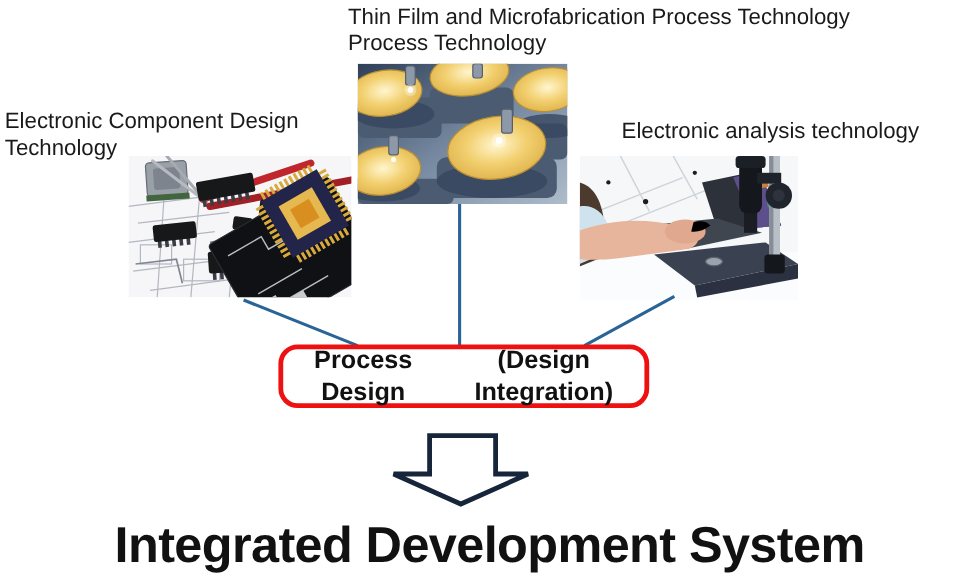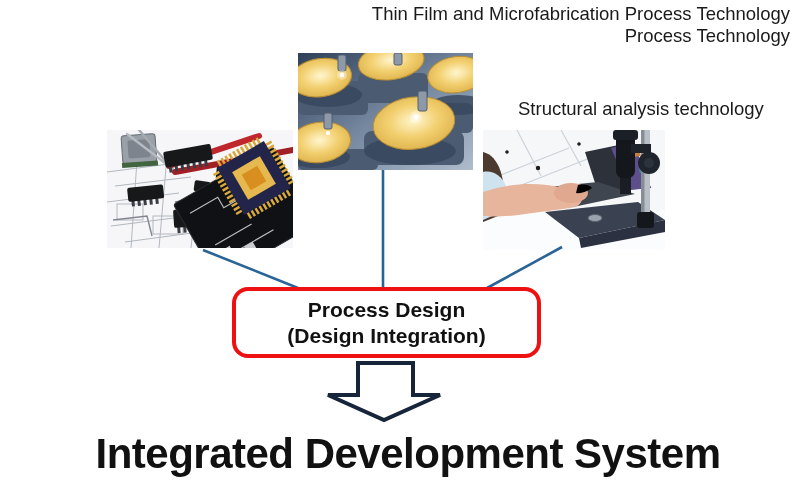--- a/index.html
+++ b/index.html
@@ -7,48 +7,49 @@
     --connector-line:#2a6496;
     --arrow-outline:#16253a;
     --text:#1a1a1a;
   }
   html,body{margin:0;padding:0;background:#fff;}
   .canvas{
     position:relative;width:800px;height:482px;background:#fff;overflow:hidden;
     font-family:"Liberation Sans","DejaVu Sans",sans-serif;color:var(--text);
   }
   .label{position:absolute;font-size:18.5px;line-height:22px;white-space:pre-line;z-index:2;}
-  .label-center{left:290px;top:3px;width:500px;text-align:right;}
+  .label-center{left:290px;top:3px;width:500px;}
   .label-left{left:4px;top:90px;width:292px;}
   .label-right{left:518px;top:98px;width:270px;}
   .photo{position:absolute;z-index:1;overflow:hidden;}
   .photo svg{display:block;width:100%;height:100%;}
   .photo-left{left:107px;top:130px;width:186px;height:118px;}
   .photo-center{left:298px;top:53px;width:175px;height:117px;}
   .photo-right{left:483px;top:130px;width:182px;height:120px;}
   .overlay{position:absolute;left:0;top:0;width:800px;height:482px;z-index:2;pointer-events:none;}
   .process-box{
-    position:absolute;left:232px;top:287px;width:309px;height:71px;box-sizing:border-box;
+    position:absolute;left:232px;top:287px;width:309px;height:53px;box-sizing:border-box;
     border:4px solid var(--box-border);border-radius:16px;background:#fff;z-index:3;
-    display:flex;flex-direction:column;align-items:center;justify-content:center;
+    display:flex;flex-direction:row;align-items:center;justify-content:center;
     font-weight:700;font-size:21px;line-height:26px;text-align:center;color:#111;
   }
   .bottom-title{
     position:absolute;left:0;right:0;top:430px;text-align:center;z-index:2;
     font-size:42px;font-weight:700;color:#111;letter-spacing:-0.5px;transform:translateX(8px);
   }
 </style>
 </head>
 <body>
 
 <div class="canvas">
 
   <div class="label label-center">Thin Film and Microfabrication Process Technology
 Process Technology</div>
-  <div class="label label-right">Structural analysis technology</div>
+  <div class="label label-left">Electronic Component Design Technology</div>
+  <div class="label label-right">Electronic analysis technology</div>
 
   <div class="photo photo-left">
     <svg viewBox="0 0 186 118" preserveAspectRatio="none">
       <rect width="186" height="118" fill="#f6f6f8"></rect>
       <g stroke="#b2b7c0" stroke-width="1" fill="none">
         <path d="M0,42 L62,34 M8,56 L84,47 M0,72 L72,63 M4,96 L98,84 M18,112 L122,98"></path>
         <path d="M30,30 L24,118 M60,26 L52,118 M90,60 L84,118"></path>
         <rect x="10" y="74" width="26" height="16"></rect>
         <rect x="46" y="86" width="30" height="18"></rect>
         <rect x="92" y="94" width="34" height="16"></rect>

